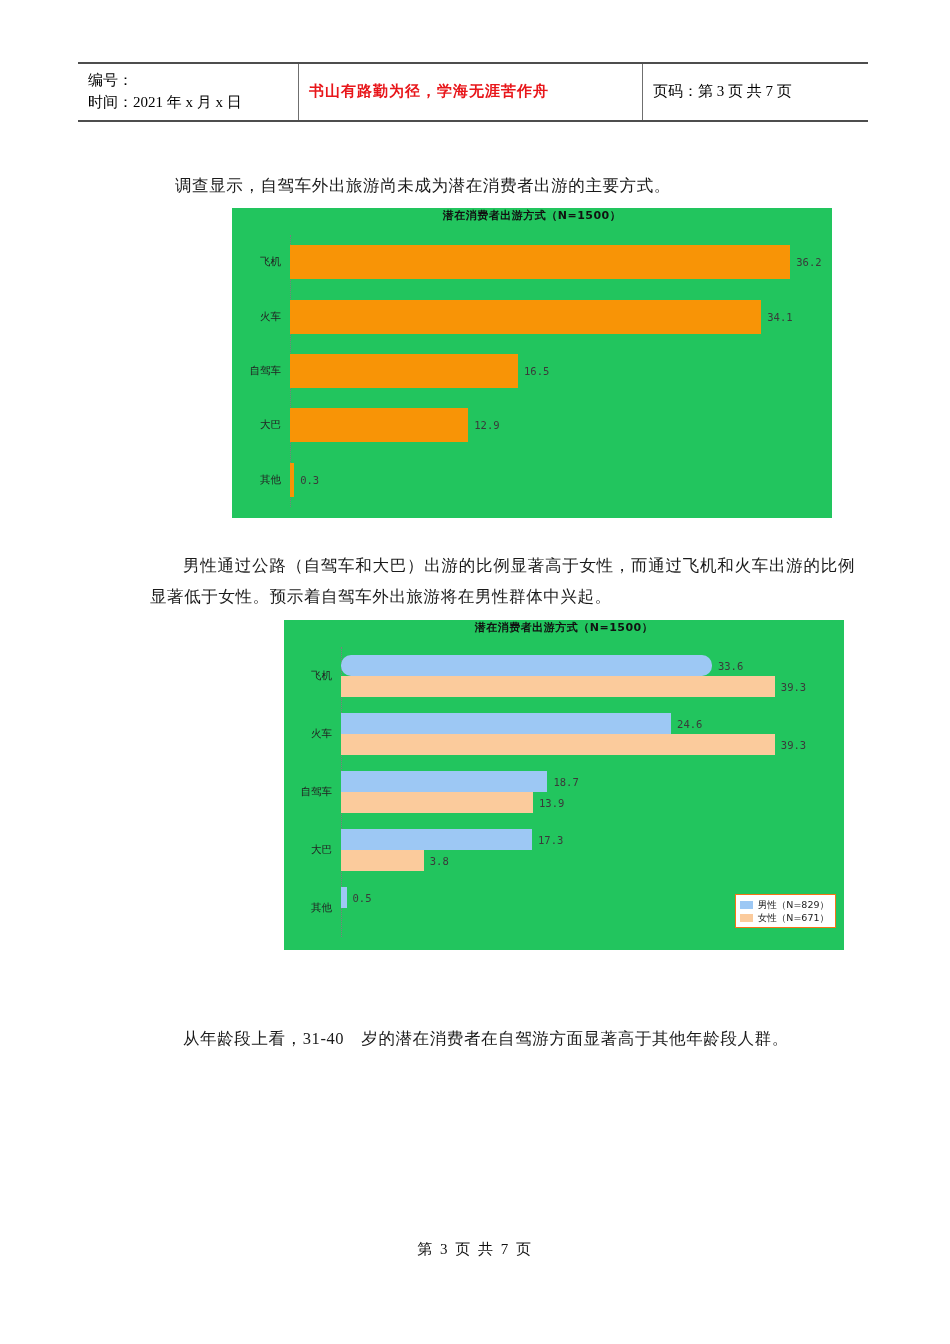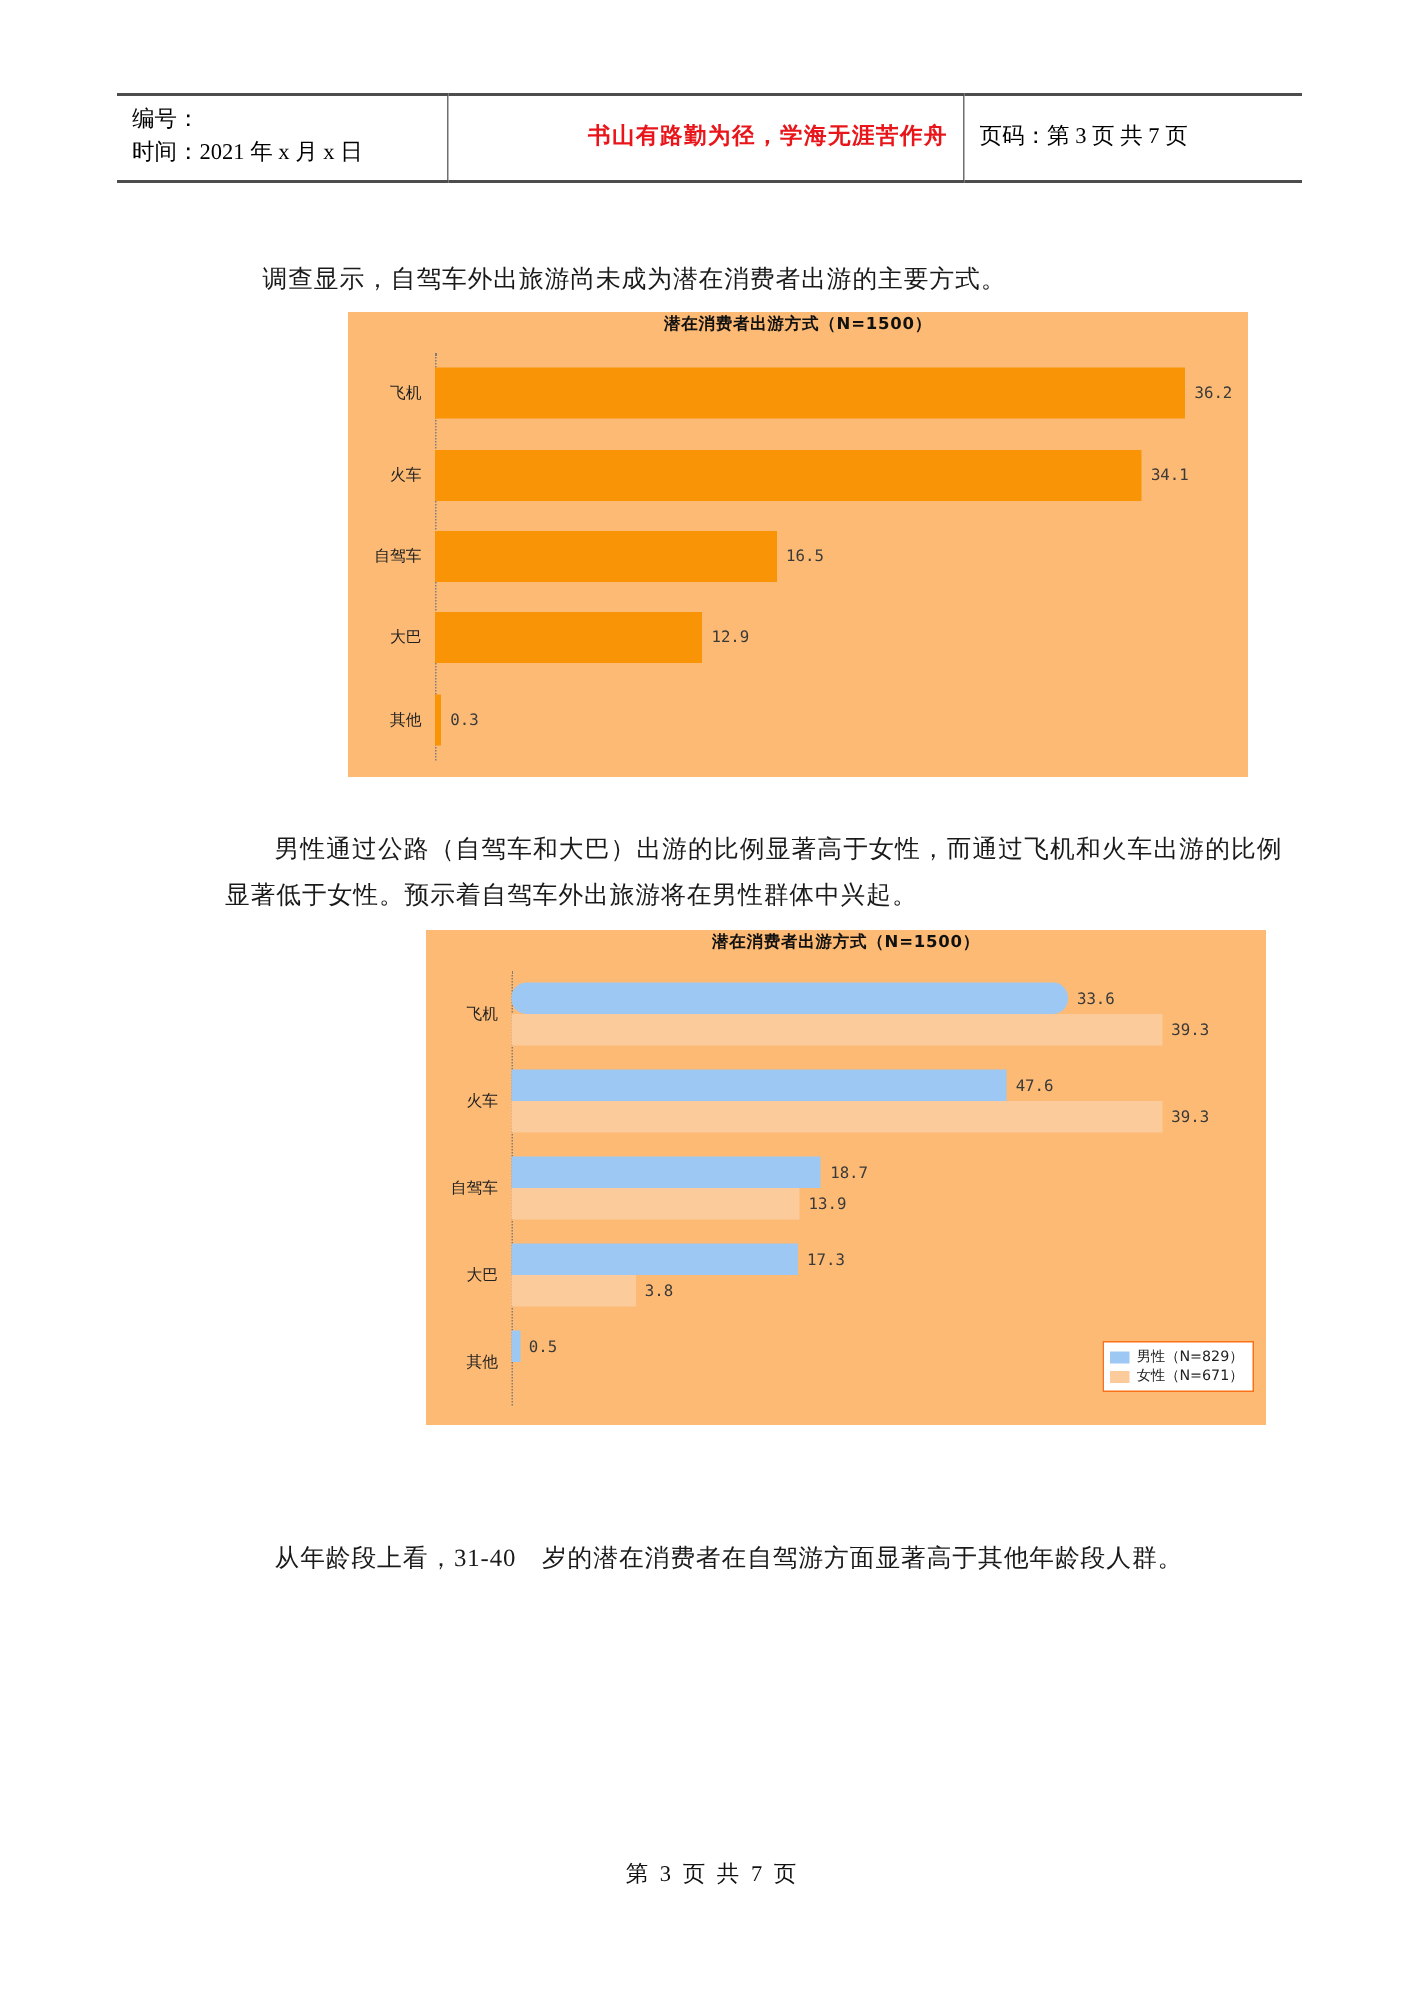--- a/index.html
+++ b/index.html
@@ -36,21 +36,21 @@
     border-left: 1px solid #6f6f6f;
     border-right: 1px solid #6f6f6f;
     padding: 6px 10px;
     vertical-align: middle;
     font-size: 15px;
     line-height: 1.45;
   }
   .header-table td.cell-left  { border-left: none; width: 200px; }
   .header-table td.cell-right { border-right: none; width: 205px; }
   .hdr-slogan {
-    text-align: right;
+    text-align: left;
     color: #e8161a;
     font-size: 22px;
     font-weight: bold;
     font-family: "Liberation Serif", "DejaVu Serif", serif;
     letter-spacing: 1px;
   }
   .hdr-line { white-space: nowrap; }
 
   
   .para {
@@ -61,21 +61,21 @@
     text-align: justify;
     color: #1a1a1a;
   }
   #para1 { left: 175px; top: 170px; width: 680px; }
   #para2 { left: 150px; top: 550px; width: 705px; text-indent: 33px; }
   #para3 { left: 150px; top: 1023px; width: 705px; text-indent: 33px; }
 
   
   .chart {
     position: absolute;
-    background: #fdba74;
+    background: #22c55e;
   }
   .chart-title {
     text-align: center;
     font-size: 11px;
     font-weight: bold;
     font-family: "DejaVu Sans", "Liberation Sans", sans-serif;
     letter-spacing: 0.5px;
     color: #111;
     margin: 0;
   }
@@ -217,21 +217,21 @@
       <div class="axis-line"></div>
     <div class="cat-label" style="top: 29px;">飞机</div>
         <div class="bar male" style="top: 8px; height: 21px; width: 370.944px; border-radius: 10px;">
           <span class="bar-value">33.6</span>
         </div>
         <div class="bar female" style="top: 29px; height: 21px; width: 433.872px;">
           <span class="bar-value">39.3</span>
         </div>
         <div class="cat-label" style="top: 87px;">火车</div>
         <div class="bar male" style="top: 66px; height: 21px; width: 330.096px;">
-          <span class="bar-value">47.6</span>
+          <span class="bar-value">24.6</span>
         </div>
         <div class="bar female" style="top: 87px; height: 21px; width: 433.872px;">
           <span class="bar-value">39.3</span>
         </div>
         <div class="cat-label" style="top: 145px;">自驾车</div>
         <div class="bar male" style="top: 124px; height: 21px; width: 206.448px;">
           <span class="bar-value">18.7</span>
         </div>
         <div class="bar female" style="top: 145px; height: 21px; width: 145px; padding-left: 47px;">
           <span class="bar-value">13.9</span>

